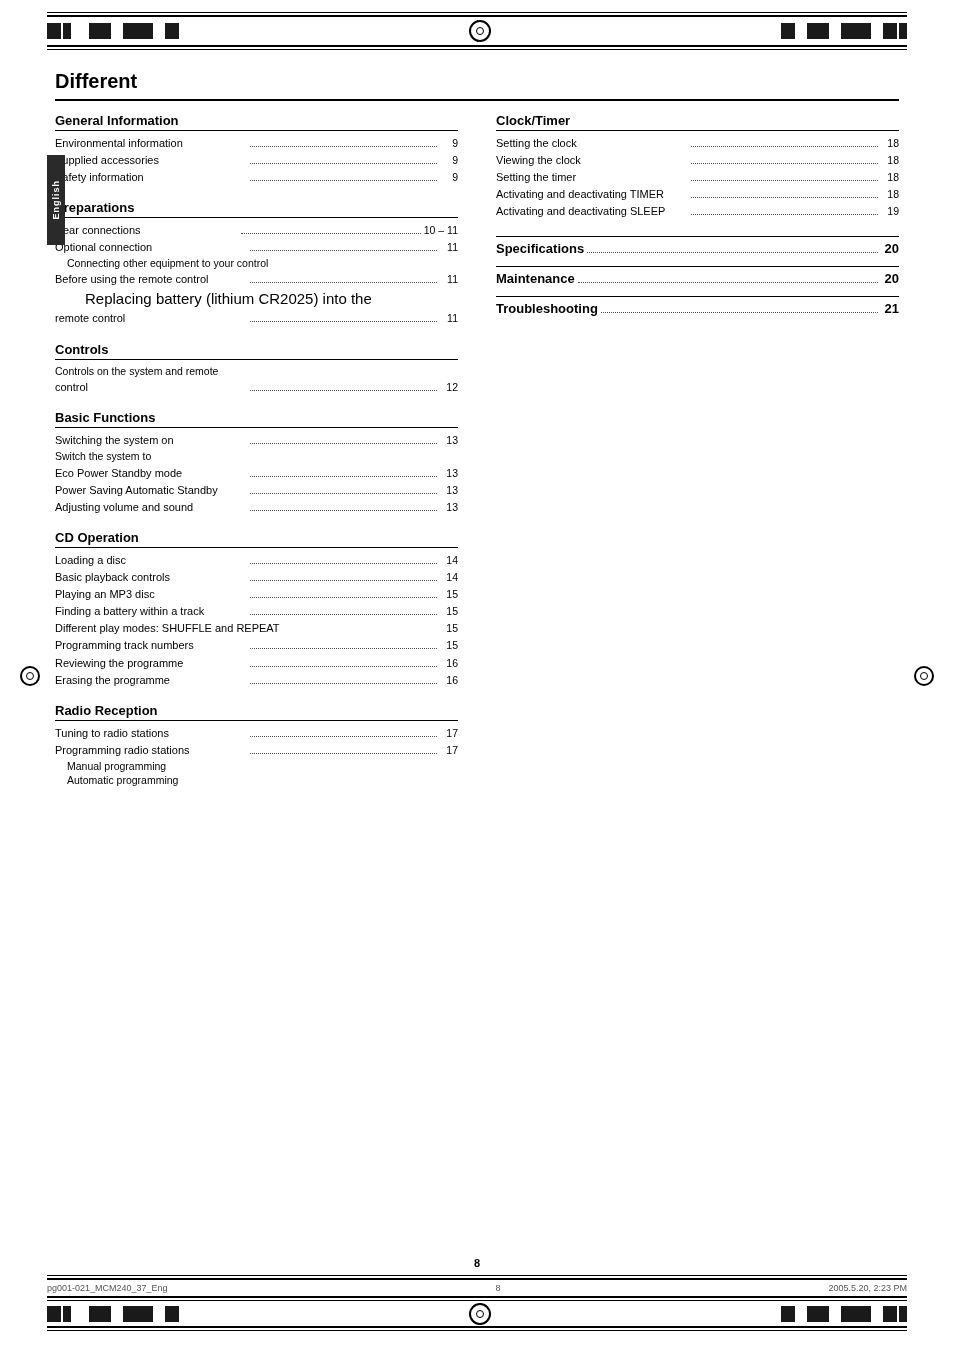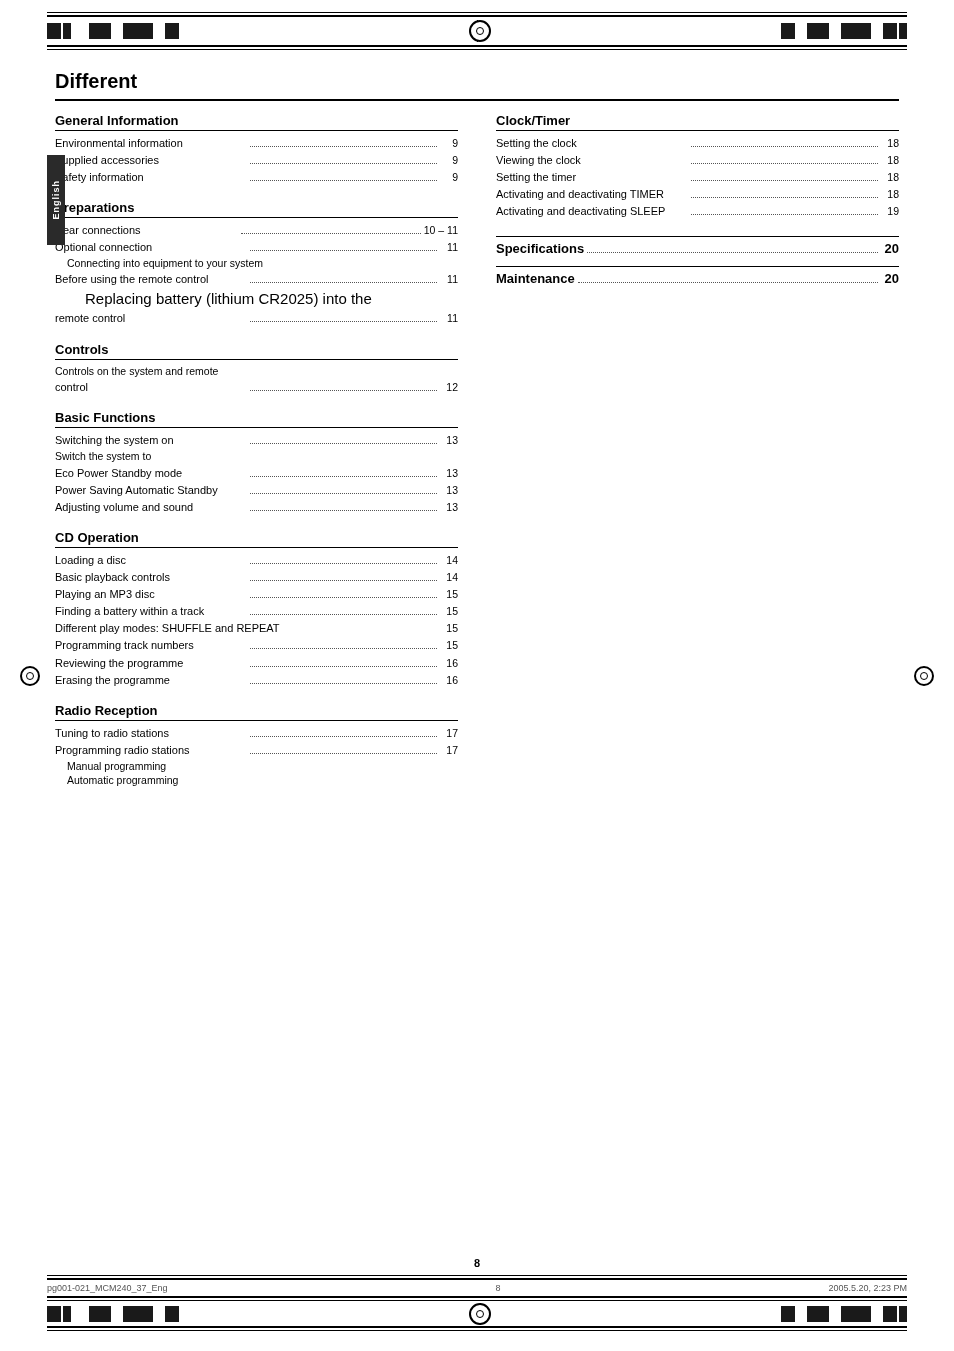--- a/index.html
+++ b/index.html
@@ -221,21 +221,21 @@
         <div class="toc-row">
           <span class="toc-item-text">Rear connections</span>
           <span class="dots-fill"></span>
           <span class="toc-page">10 – 11</span>
         </div>
         <div class="toc-row">
           <span class="toc-item-text">Optional connection</span>
           <span class="dots-fill"></span>
           <span class="toc-page">11</span>
         </div>
-        <div class="toc-sub-item">Connecting into equipment to your system</div>
+        <div class="toc-sub-item">Connecting other equipment to your control</div>
         <div class="toc-row">
           <span class="toc-item-text">Before using the remote control</span>
           <span class="dots-fill"></span>
           <span class="toc-page">11</span>
         </div>
         <div style="font-size:15px; line-height:1.5;margin-left:30px;">Replacing battery (lithium CR2025) into the</div>
         <div class="toc-row">
           <span class="toc-item-text">remote control</span>
           <span class="dots-fill"></span>
           <span class="toc-page">11</span>
@@ -378,20 +378,27 @@
       </div>
 
       <div style="margin-top: 6px;">
         <div class="standalone-entry">
           <span style="font-size:13px; font-weight:bold;">Maintenance</span>
           <span class="dots-fill"></span>
           <span class="toc-page" style="font-size:13px; font-weight:bold;">20</span>
         </div>
       </div>
 
+      <div style="margin-top: 6px;">
+        <div class="standalone-entry">
+          <span style="font-size:13px; font-weight:bold;">Troubleshooting</span>
+          <span class="dots-fill"></span>
+          <span class="toc-page" style="font-size:13px; font-weight:bold;">21</span>
+        </div>
+      </div>
 
     </div>
   </div>
 </div>
 
 <div style="position:absolute; bottom:20px; left:0; right:0;">
 
   <div style="text-align:center; font-size:11px; font-weight:bold; margin-bottom:6px;">8</div>
 
   <div style="margin: 0 47px;">

